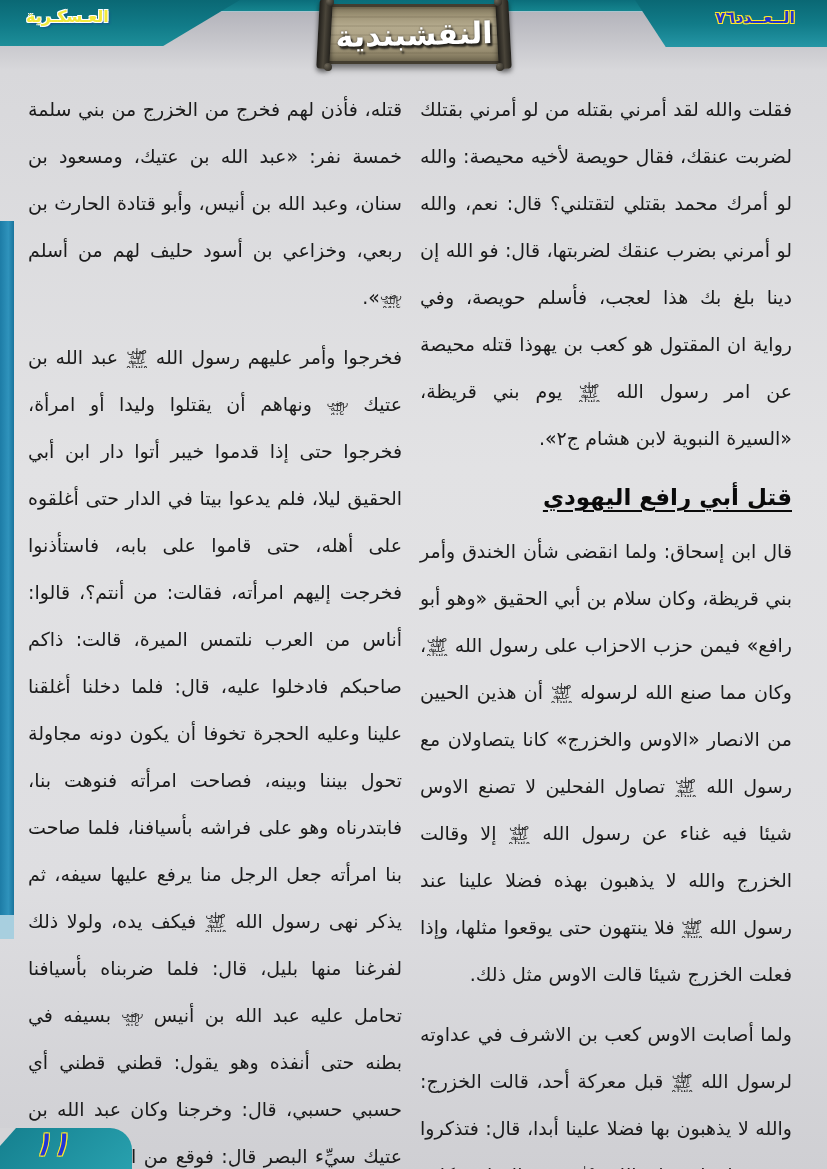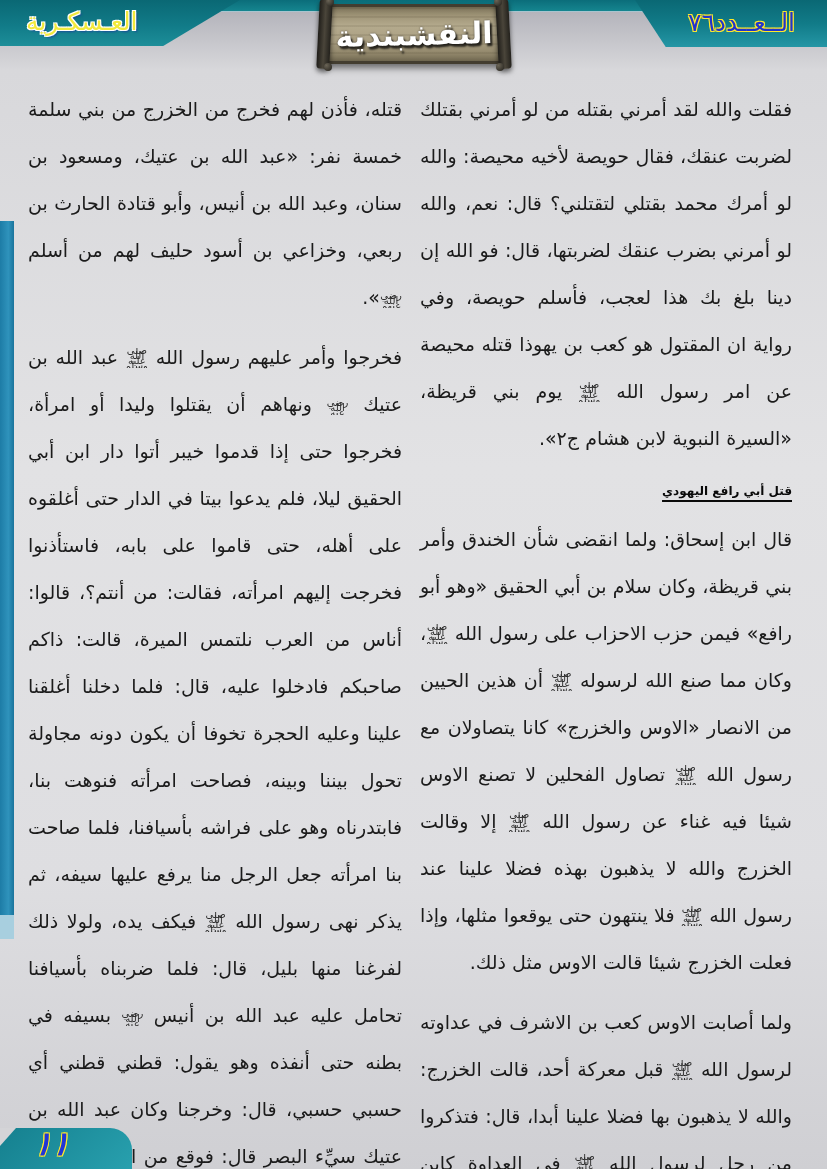--- a/index.html
+++ b/index.html
@@ -23,21 +23,21 @@
     clip-path:polygon(0 0,100% 0,68% 100%,0 100%);
     box-shadow:0 2px 0 #b6ccd5;
   }
   .banner-right{
     right:0;width:192px;height:47px;
     background:linear-gradient(180deg,#0a6874 0%,#117b88 50%,#2496a5 100%);
     clip-path:polygon(0 0,100% 0,100% 100%,16% 100%);
     box-shadow:0 2px 0 #b6ccd5;
   }
   .banner-label{
-    position:absolute;direction:rtl;font-weight:normal;font-size:25px;letter-spacing:0;
+    position:absolute;direction:rtl;font-weight:bold;font-size:16px;letter-spacing:0;
     white-space:nowrap;
   }
   .label-section{
     top:7px;left:26px;color:#f2e93c;
     text-shadow:1px 1px 0 #ffffff,-1px -1px 0 #ffffff,1px -1px 0 #ffffff,-1px 1px 0 #ffffff,2px 2px 2px rgba(30,40,160,.55);
   }
   .label-issue{
     top:8px;right:32px;color:#2333cc;
     text-shadow:1px 1px 0 #ffe92a,-1px -1px 0 #ffe92a,1px -1px 0 #ffe92a,-1px 1px 0 #ffe92a;
   }
@@ -87,21 +87,21 @@
   
   .col{position:absolute;top:86px;direction:rtl;}
   .col-right{right:35px;width:372px;}
   .col-left{left:28px;width:374px;}
   .para{
     margin:0 0 13px 0;font-size:19px;line-height:47px;color:#1b1b1b;
     text-align:justify;
   }
   .para.jlast{text-align-last:justify;}
   .heading{
-    margin:22px 0 18px 0;font-size:12px;font-weight:bold;color:#0a0a0a;
+    margin:22px 0 18px 0;font-size:23px;font-weight:bold;color:#0a0a0a;
     text-decoration:underline;text-underline-offset:5px;text-decoration-thickness:2px;
   }
   .hon{
     display:inline-block;width:22px;font-size:10px;line-height:5px;
     text-align:center;vertical-align:-4px;color:#2c2c2c;white-space:normal;
     font-weight:normal;overflow:hidden;
   }
   
   .pagenum-block{
     position:absolute;left:0;bottom:0;width:132px;height:41px;

